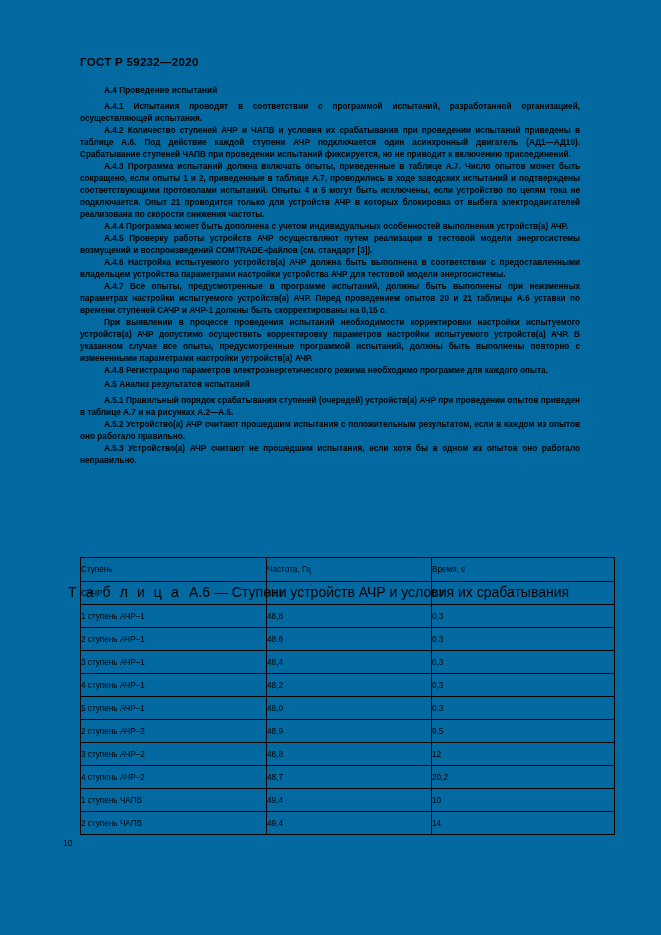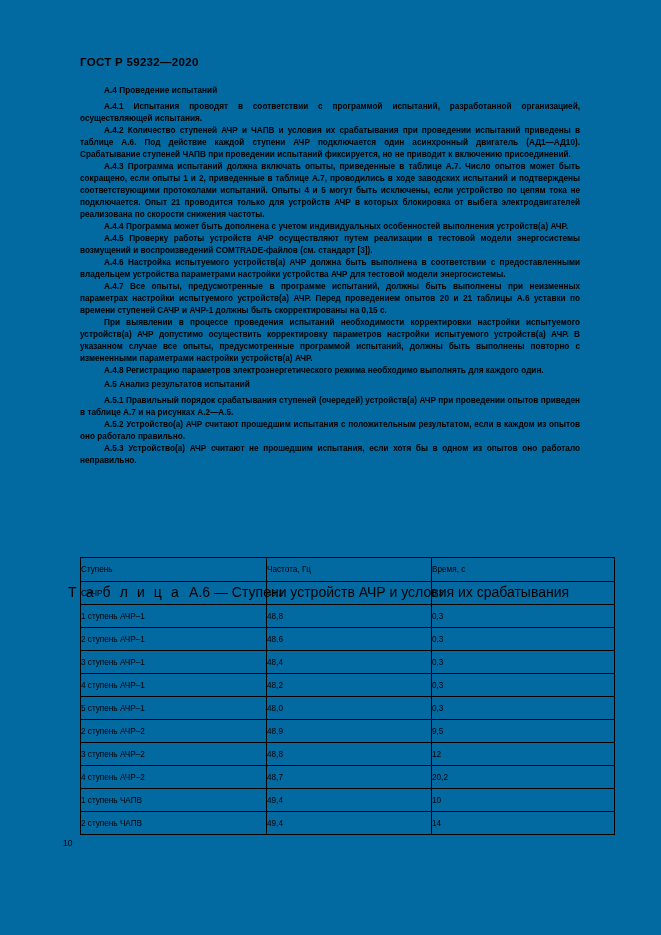--- a/index.html
+++ b/index.html
@@ -111,21 +111,21 @@
     <h2 class="sect-title">A.4 Проведение испытаний</h2>
 
     <p class="para">А.4.1 Испытания проводят в соответствии с программой испытаний, разработанной организацией, осуществляющей испытания.</p>
     <p class="para">А.4.2 Количество ступеней АЧР и ЧАПВ и условия их срабатывания при проведении испытаний приведены в таблице А.6. Под действие каждой ступени АЧР подключается один асинхронный двигатель (АД1—АД10). Срабатывание ступеней ЧАПВ при проведении испытаний фиксируется, но не приводит к включению присоединений.</p>
     <p class="para">А.4.3 Программа испытаний должна включать опыты, приведенные в таблице А.7. Число опытов может быть сокращено, если опыты 1 и 2, приведенные в таблице А.7, проводились в ходе заводских испытаний и подтверждены соответствующими протоколами испытаний. Опыты 4 и 5 могут быть исключены, если устройство по цепям тока не подключается. Опыт 21 проводится только для устройств АЧР в которых блокировка от выбега электродвигателей реализована по скорости снижения частоты.</p>
     <p class="para last-line-left">А.4.4 Программа может быть дополнена с учетом индивидуальных особенностей выполнения устройств(а) АЧР.</p>
     <p class="para">А.4.5 Проверку работы устройств АЧР осуществляют путем реализации в тестовой модели энергосистемы возмущений и воспроизведений COMTRADE-файлов (см. стандарт [3]).</p>
     <p class="para">А.4.6 Настройка испытуемого устройств(а) АЧР должна быть выполнена в соответствии с предоставленными владельцем устройства параметрами настройки устройства АЧР для тестовой модели энергосистемы.</p>
     <p class="para">А.4.7 Все опыты, предусмотренные в программе испытаний, должны быть выполнены при неизменных параметрах настройки испытуемого устройств(а) АЧР. Перед проведением опытов 20 и 21 таблицы А.6 уставки по времени ступеней САЧР и АЧР-1 должны быть скорректированы на 0,15 с.</p>
     <p class="para">При выявлении в процессе проведения испытаний необходимости корректировки настройки испытуемого устройств(а) АЧР допустимо осуществить корректировку параметров настройки испытуемого устройств(а) АЧР. В указанном случае все опыты, предусмотренные программой испытаний, должны быть выполнены повторно с измененными параметрами настройки устройств(а) АЧР.</p>
-    <p class="para">А.4.8 Регистрацию параметров электроэнергетического режима необходимо выполнять для каждого один.</p>
+    <p class="para">А.4.8 Регистрацию параметров электроэнергетического режима необходимо программе для каждого опыта.</p>
 
     <h2 class="sect-title spaced">A.5 Анализ результатов испытаний</h2>
 
     <p class="para">А.5.1 Правильный порядок срабатывания ступеней (очередей) устройств(а) АЧР при проведении опытов приведен в таблице А.7 и на рисунках А.2—А.5.</p>
     <p class="para">А.5.2 Устройство(а) АЧР считают прошедшим испытания с положительным результатом, если в каждом из опытов оно работало правильно.</p>
     <p class="para">А.5.3 Устройство(а) АЧР считают не прошедшим испытания, если хотя бы в одном из опытов оно работало неправильно.</p>
 
   </div>
 
   <div class="table-caption">

